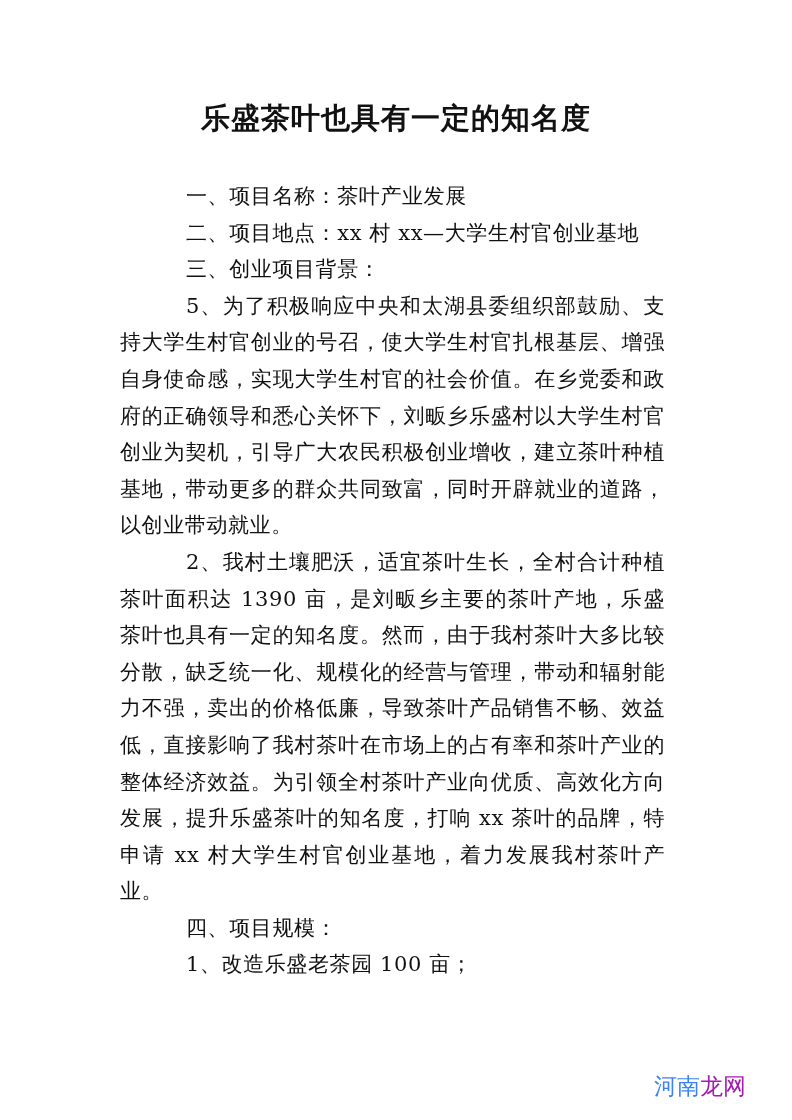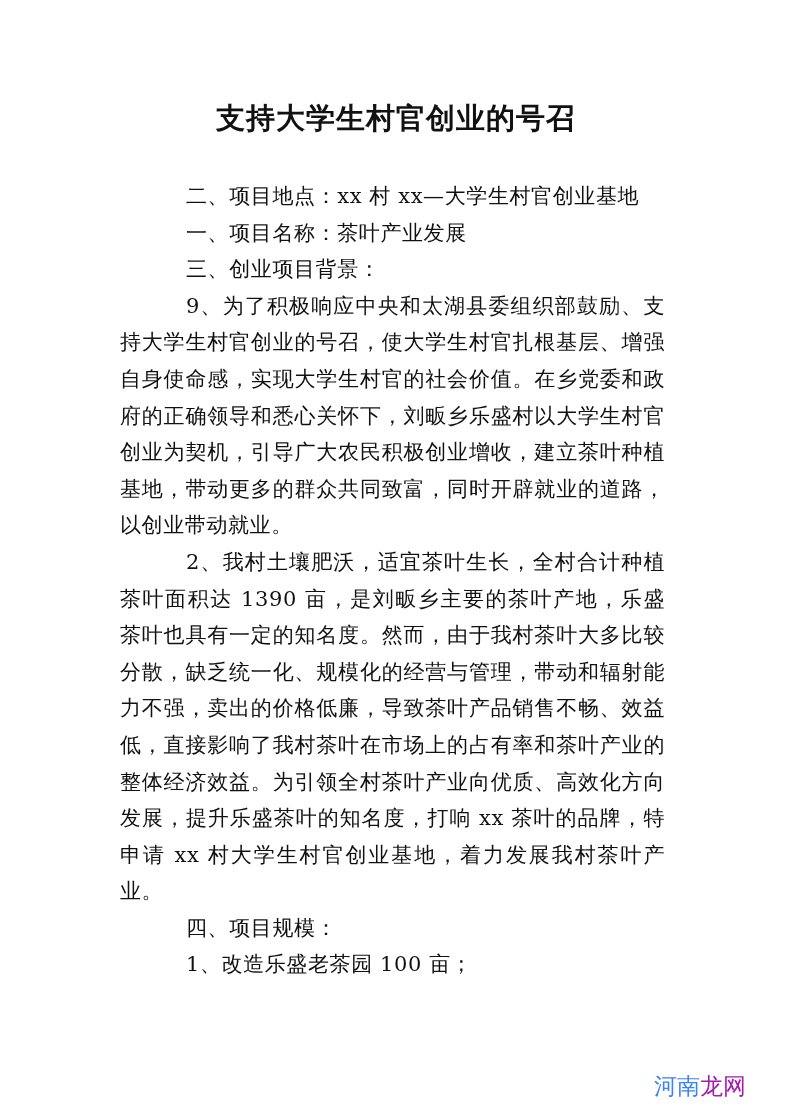--- a/index.html
+++ b/index.html
@@ -21,27 +21,27 @@
   .watermark {
     position: absolute; left: 654px; top: 1071px;
     font-family: "DejaVu Sans", "Liberation Sans", sans-serif; font-size: 23px; line-height: 30px;
   }
   .wm-a { color: #3b82f6; }
   .wm-b { color: #a21caf; }
 </style>
 </head>
 <body>
 
-<div class="title">支持大学生村官创业的号召</div>
+<div class="title">乐盛茶叶也具有一定的知名度</div>
 
 <div class="body">
+  <p class="indent">一、项目名称：茶叶产业发展</p>
   <p class="indent">二、项目地点：xx 村 xx—大学生村官创业基地</p>
-  <p class="indent">一、项目名称：茶叶产业发展</p>
   <p class="indent">三、创业项目背景：</p>
-  <p class="indent">9、为了积极响应中央和太湖县委组织部鼓励、支持大学生村官创业的号召，使大学生村官扎根基层、增强自身使命感，实现大学生村官的社会价值。在乡党委和政府的正确领导和悉心关怀下，刘畈乡乐盛村以大学生村官创业为契机，引导广大农民积极创业增收，建立茶叶种植基地，带动更多的群众共同致富，同时开辟就业的道路，以创业带动就业。</p>
+  <p class="indent">5、为了积极响应中央和太湖县委组织部鼓励、支持大学生村官创业的号召，使大学生村官扎根基层、增强自身使命感，实现大学生村官的社会价值。在乡党委和政府的正确领导和悉心关怀下，刘畈乡乐盛村以大学生村官创业为契机，引导广大农民积极创业增收，建立茶叶种植基地，带动更多的群众共同致富，同时开辟就业的道路，以创业带动就业。</p>
   <p class="indent">2、我村土壤肥沃，适宜茶叶生长，全村合计种植茶叶面积达 1390 亩，是刘畈乡主要的茶叶产地，乐盛茶叶也具有一定的知名度。然而，由于我村茶叶大多比较分散，缺乏统一化、规模化的经营与管理，带动和辐射能力不强，卖出的价格低廉，导致茶叶产品销售不畅、效益低，直接影响了我村茶叶在市场上的占有率和茶叶产业的整体经济效益。为引领全村茶叶产业向优质、高效化方向发展，提升乐盛茶叶的知名度，打响 xx 茶叶的品牌，特申请 xx 村大学生村官创业基地，着力发展我村茶叶产业。</p>
   <p class="indent">四、项目规模：</p>
   <p class="indent">1、改造乐盛老茶园 100 亩；</p>
 </div>
 
 <div class="watermark">
   <span class="wm-a">河南</span><span class="wm-b">龙网</span>
 </div>
 
 </body></html>

